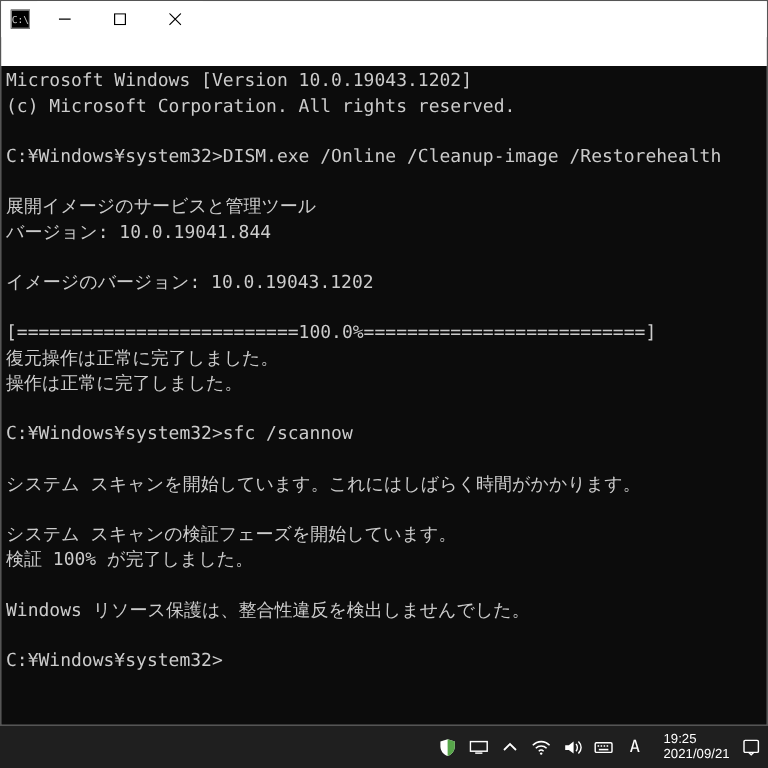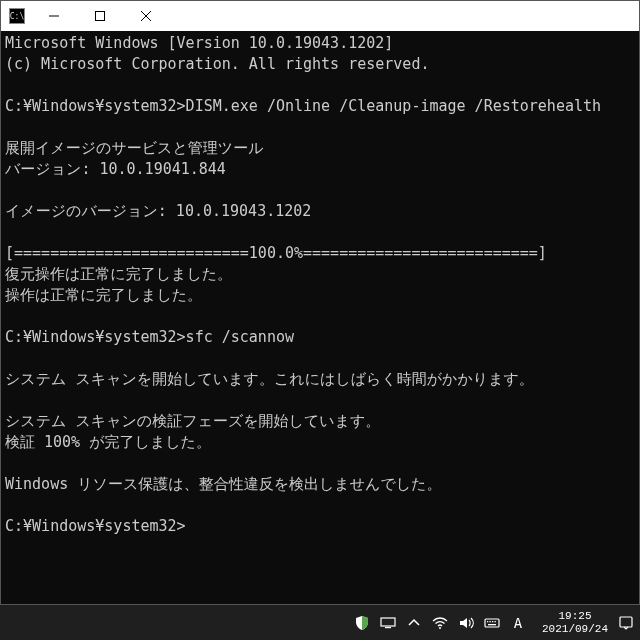--- a/index.html
+++ b/index.html
@@ -3,26 +3,26 @@
 <meta charset="utf-8">
 <style>
   * { margin: 0; padding: 0; box-sizing: border-box; }
   html, body { width: 640px; height: 640px; overflow: hidden; font-family: "Segoe UI", "Yu Gothic UI", sans-serif; background: #000; }
   .window { width: 640px; height: 605px; background: #fff; display: flex; flex-direction: column; border: 1px solid #555; }
   .titlebar { height: 30px; background: #fff; display: flex; align-items: center; font-size: 12px; color: #000; }
   .appicon { width: 16px; height: 16px; margin: 0 6px 0 8px; background: #000; display: inline-flex; align-items: center; justify-content: center; color: #ccc; font-size: 8px; font-family: Consolas, monospace; border:1px solid #888;}
   .title-text { flex: 1; white-space: nowrap; overflow: hidden; }
   .win-controls { display: flex; height: 100%; }
   .win-btn { width: 46px; height: 30px; display: flex; align-items: center; justify-content: center; font-size: 11px; color: #000; background: #fff; }
-  .console { flex: 1; background: #0c0c0c; color: #cccccc; font-family: "MS Gothic", Consolas, monospace; font-size: 15px; line-height: 1.4; padding: 2px 4px; white-space: pre-wrap; word-break: break-all; overflow: hidden; }
+  .console { flex: 1; background: #0c0c0c; color: #cccccc; font-family: "MS Gothic", Consolas, monospace; font-size: 15px; line-height: 1.4; padding: 2px 4px; white-space: pre-wrap; word-break: break-all; overflow: hidden; margin-top: 24px; }
   .taskbar { width: 640px; height: 35px; background: #1f1f1f; display: flex; align-items: center; justify-content: flex-end; padding: 0 6px 0 0; color: #fff; font-size: 11px; }
   .tray { display: flex; align-items: center; gap: 10px; }
   .tray svg { width: 16px; height: 16px; fill: #fff; }
   .tray-item { display: flex; align-items: center; justify-content: center; height: 35px; min-width:16px;}
-  .clock { text-align: center; line-height: 1.15; padding-left: 6px; font-family: Liberation Mono, monospace;}
+  .clock { text-align: left; line-height: 1.15; padding-left: 6px;}
   .ime { font-size: 14px; font-family: "MS Gothic", monospace; }
   .tray .shield svg .s1{fill:#fff;} .tray .shield svg .s2{fill:#57a64a;}
 </style>
 </head>
 <body>
 
 <div class="window">
   <div class="titlebar">
     <span class="appicon">C:\</span>
     <div class="win-controls">
@@ -106,21 +106,21 @@
           <rect x="3" y="6" width="1.3" height="1.3" fill="#fff"></rect>
           <rect x="5.5" y="6" width="1.3" height="1.3" fill="#fff"></rect>
           <rect x="8" y="6" width="1.3" height="1.3" fill="#fff"></rect>
           <rect x="10.5" y="6" width="1.3" height="1.3" fill="#fff"></rect>
           <rect x="4" y="9" width="8" height="1.3" fill="#fff"></rect>
         </svg>
     </div>
     <div class="tray-item ime">A</div>
     <div class="clock">
       <div>19:25</div>
-      <div>2021/09/24</div>
+      <div>2021/09/21</div>
     </div>
     <div class="tray-item">
       <svg viewBox="0 0 16 16">
           <rect x="2" y="2" width="12" height="10" rx="1" fill="none" stroke="#fff" stroke-width="1.2"></rect>
           <path d="M6 12l2 2 2-2" fill="none" stroke="#fff" stroke-width="1.2"></path>
         </svg>
     </div>
   </div>
 </div>
 

